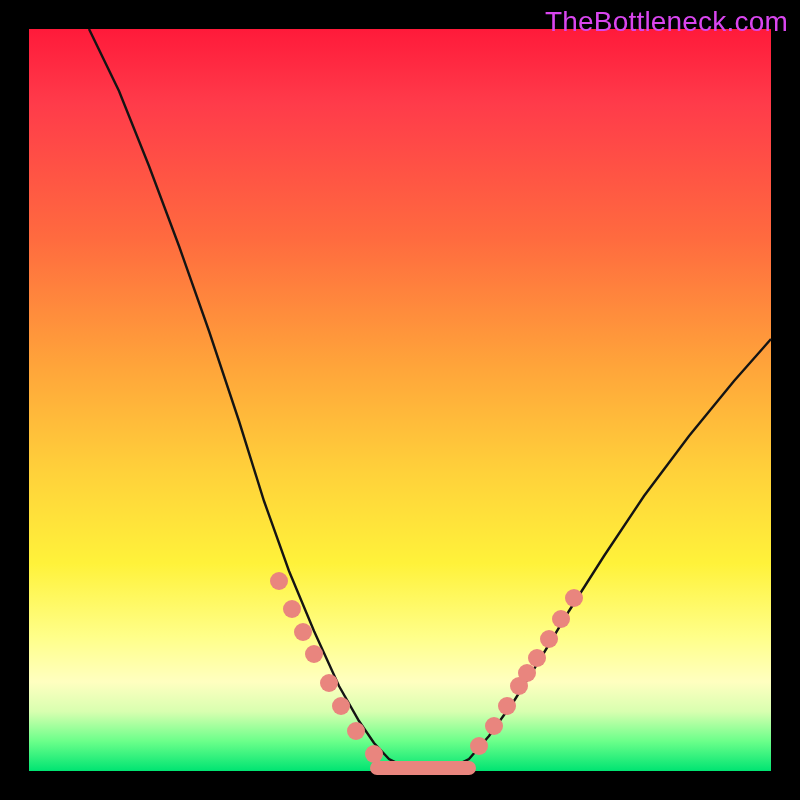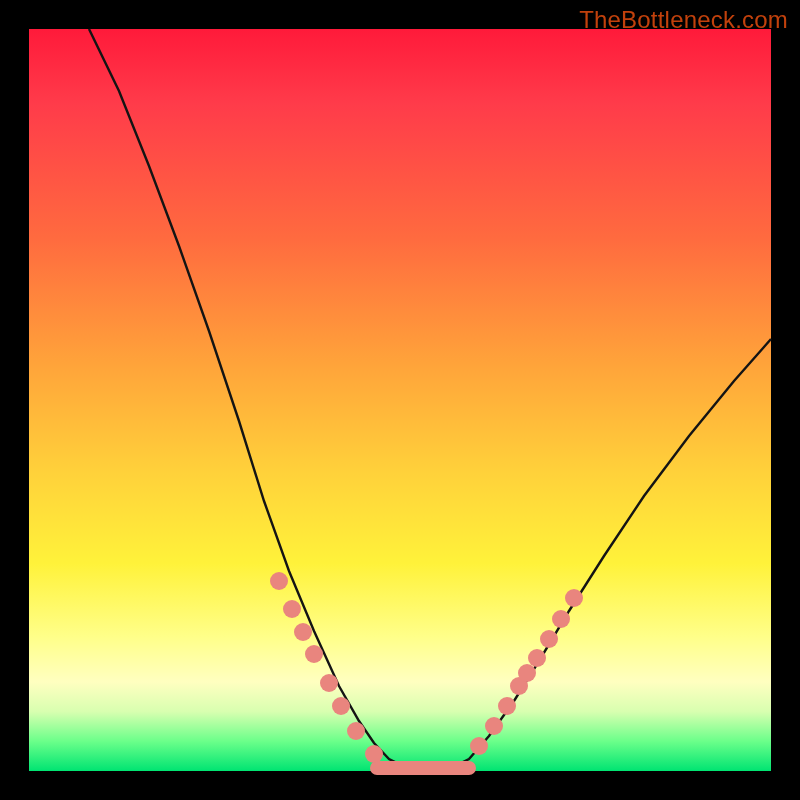--- a/index.html
+++ b/index.html
@@ -38,22 +38,22 @@
       #ffffc0 88%,
       #d8ffb0 92%,
       #6bff8a 96%,
       #00e472 100%
     );
   }
   .watermark {
     position: absolute;
     top: 6px;
     right: 12px;
-    color: #c2410c;
-    font-size: 24px;
+    color: #d946ef;
+    font-size: 28px;
     letter-spacing: 0.2px;
     font-weight: 400;
     user-select: none;
   }
   svg.curve {
     position: absolute;
     left: 0;
     top: 0;
     width: 742px;
     height: 742px;

